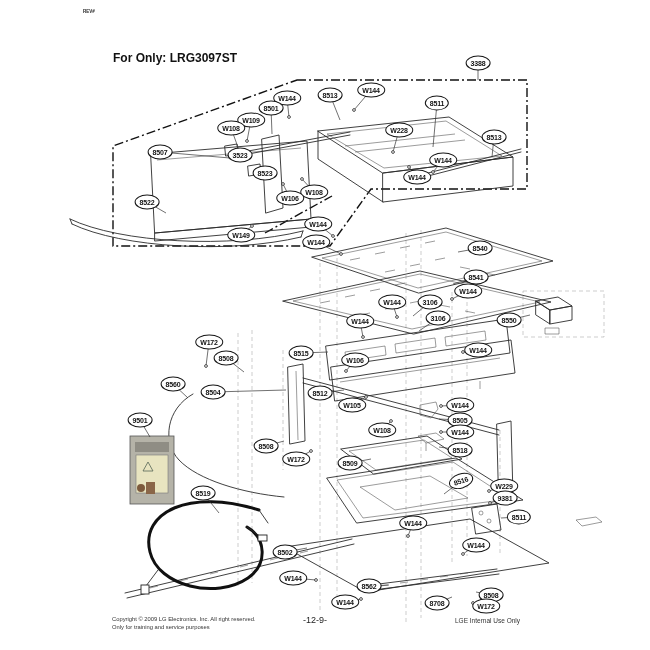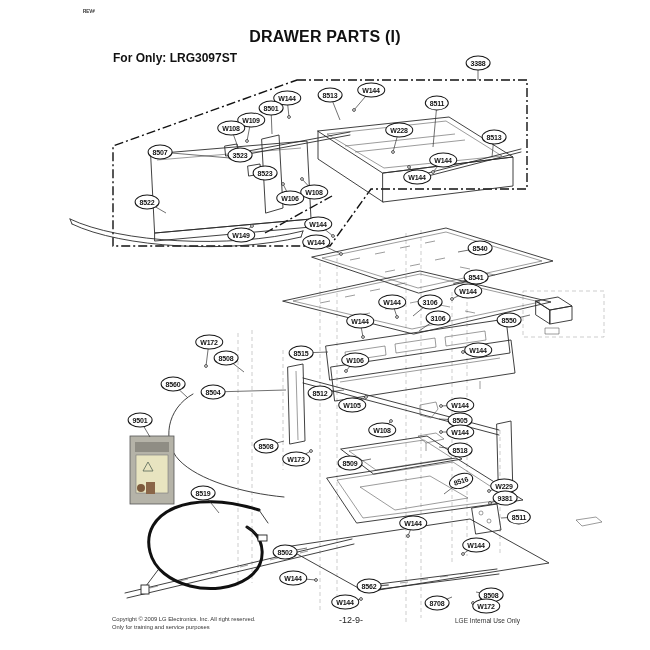--- a/index.html
+++ b/index.html
@@ -3,21 +3,21 @@
 <meta charset="utf-8">
 <style>
   html,body{margin:0;padding:0;background:#fff;}
   #page{position:relative;width:650px;height:650px;background:#ffffff;overflow:hidden;
         font-family:"Liberation Sans",sans-serif;color:#111;}
   
   .rev{position:absolute;left:83px;top:9px;font-size:4.5px;font-weight:bold;color:#222;}
   .title{position:absolute;left:0;top:28px;width:650px;text-align:center;
          font-size:16px;font-weight:bold;letter-spacing:.2px;}
   .model{position:absolute;left:113px;top:51px;font-size:12px;font-weight:bold;}
-  .pagenum{position:absolute;left:303px;top:615px;width:60px;text-align:right;font-size:9px;color:#222;}
+  .pagenum{position:absolute;left:303px;top:615px;width:60px;text-align:left;font-size:9px;color:#222;}
   .copy{position:absolute;left:112px;top:615px;font-size:5.8px;line-height:8px;color:#333;}
   .wm{position:absolute;left:455px;top:617px;font-size:6.5px;color:#333;}
   
   svg.layer{position:absolute;left:0;top:0;}
   .line{fill:none;stroke:#2b2b2b;stroke-width:0.9;stroke-linejoin:round;stroke-linecap:round;}
   .thin{fill:none;stroke:#4a4a4a;stroke-width:0.55;stroke-linejoin:round;}
   .dashdot{fill:none;stroke:#111;stroke-width:1.4;stroke-dasharray:9 3 2 3;}
   .construct{fill:none;stroke:#9a9a9a;stroke-width:0.5;stroke-dasharray:4 3;}
   .cable{fill:none;stroke:#101010;stroke-width:3;stroke-linecap:round;}
   .leader{stroke:#333;stroke-width:0.7;}
@@ -27,21 +27,20 @@
           border:1.2px solid #141414;border-radius:50%;
           font-size:7px;font-weight:bold;line-height:9px;padding:2px 4px;
           white-space:nowrap;letter-spacing:-0.2px;}
 </style>
 </head>
 <body>
 
 <div id="page">
 
   <div class="rev">REV#</div>
-  <div class="title">DRAWER PARTS (I)</div>
   <div class="model">For Only: LRG3097ST</div>
 
   <svg class="layer" width="650" height="650" viewBox="0 0 650 650">
 
     <g>
       <path class="dashdot" d="M297,80 L527,80 L527,189 L371,189 L330,246 L113,246 L113,146 Z"></path>
       <path class="dashdot" d="M265,233 L332,196"></path>
     </g>
 
     <g>

